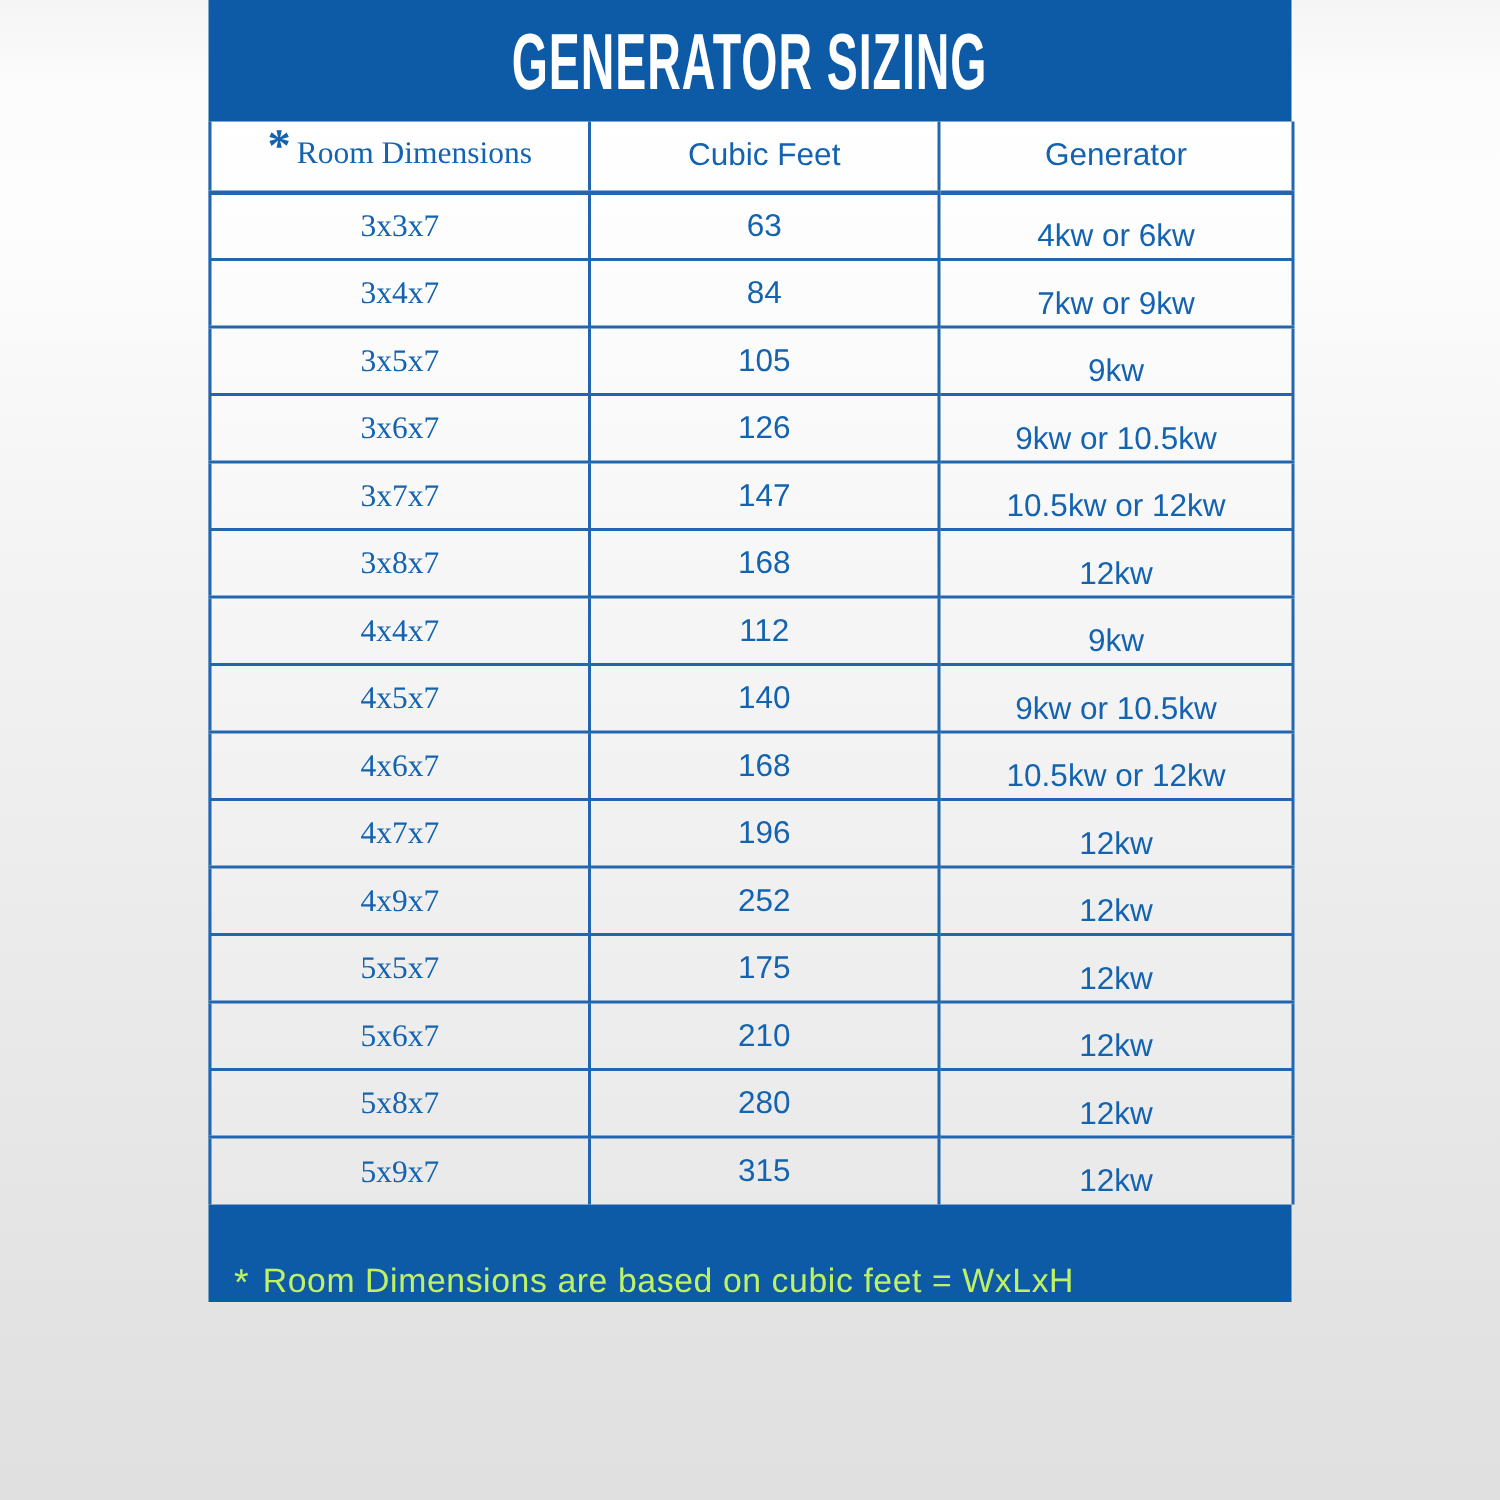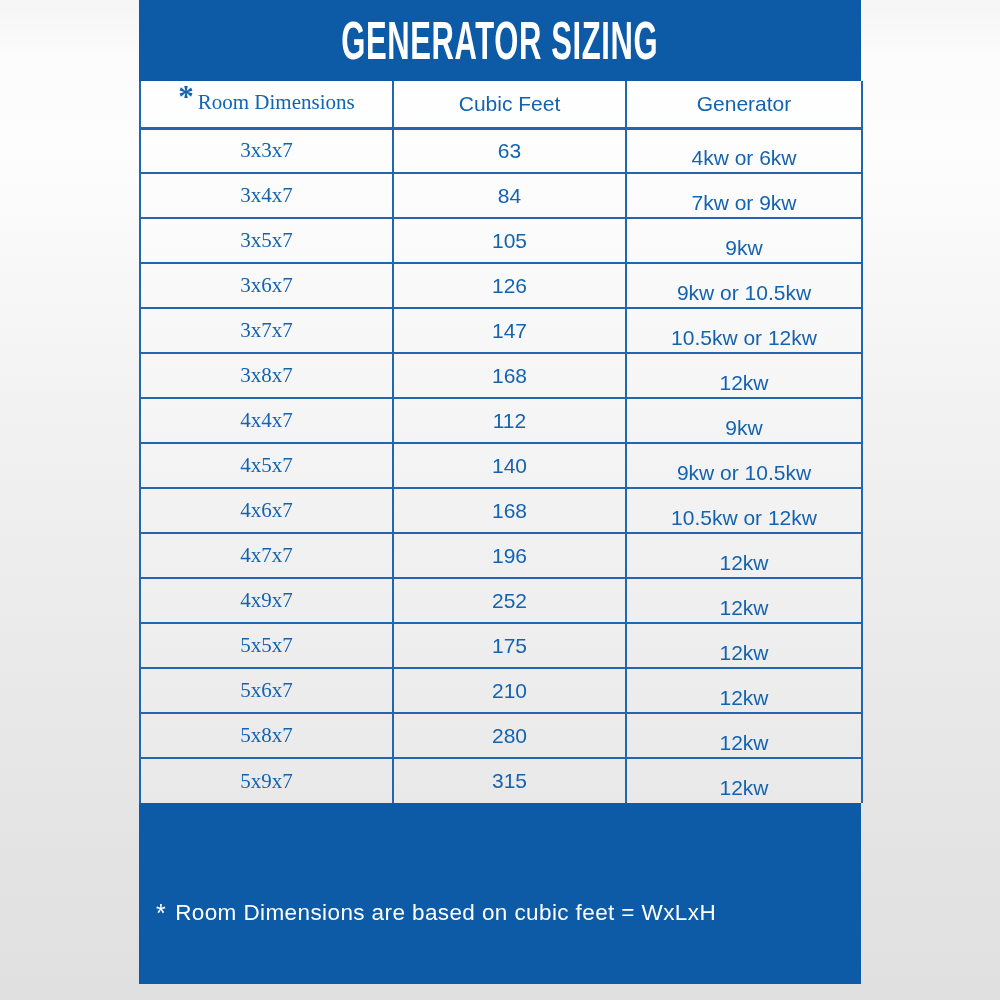--- a/index.html
+++ b/index.html
@@ -10,21 +10,21 @@
   *{ margin:0; padding:0; box-sizing:border-box; }
   html,body{ width:1000px; height:1000px; }
   body{
     font-family: "Liberation Sans", sans-serif;
     background: linear-gradient(180deg, #f5f5f5 0px, #fcfcfc 60px, #fdfdfd 150px,
                 #f3f3f3 380px, #eaeaea 650px, #e3e3e3 870px, #e0e0e0 1000px);
     position: relative;
     overflow: hidden;
   }
   .panel{
-    position:absolute; left:139px; top:0; width:722px; height:984px;
+    position:absolute; left:139px; top:0; width:722px; height:868px;
     background: var(--blue);
     display:flex; flex-direction:column;
   }
   .title-band{
     height:81px; flex:0 0 81px;
     display:flex; align-items:center; justify-content:center;
     overflow:hidden;
   }
   .title-band h1{
     color:#ffffff;
@@ -63,21 +63,21 @@
     font-size:31px; font-weight:bold;
     vertical-align:middle;
     position:relative; top:-7px; margin-right:4px;
   }
   .footer-band{
     flex:1 1 auto;
     display:flex; align-items:center;
     padding-left:17px;
   }
   .footer-band .note{
-    color:#ffffff; font-size:22.5px; letter-spacing:0.4px;
+    color:#bef264; font-size:22.5px; letter-spacing:0.4px;
     white-space:nowrap;
     margin-top:36px;
   }
   .ast-footer{
     font-size:25px;
     margin-right:9px;
     position:relative; top:2px;
   }
 </style>
 </head>

